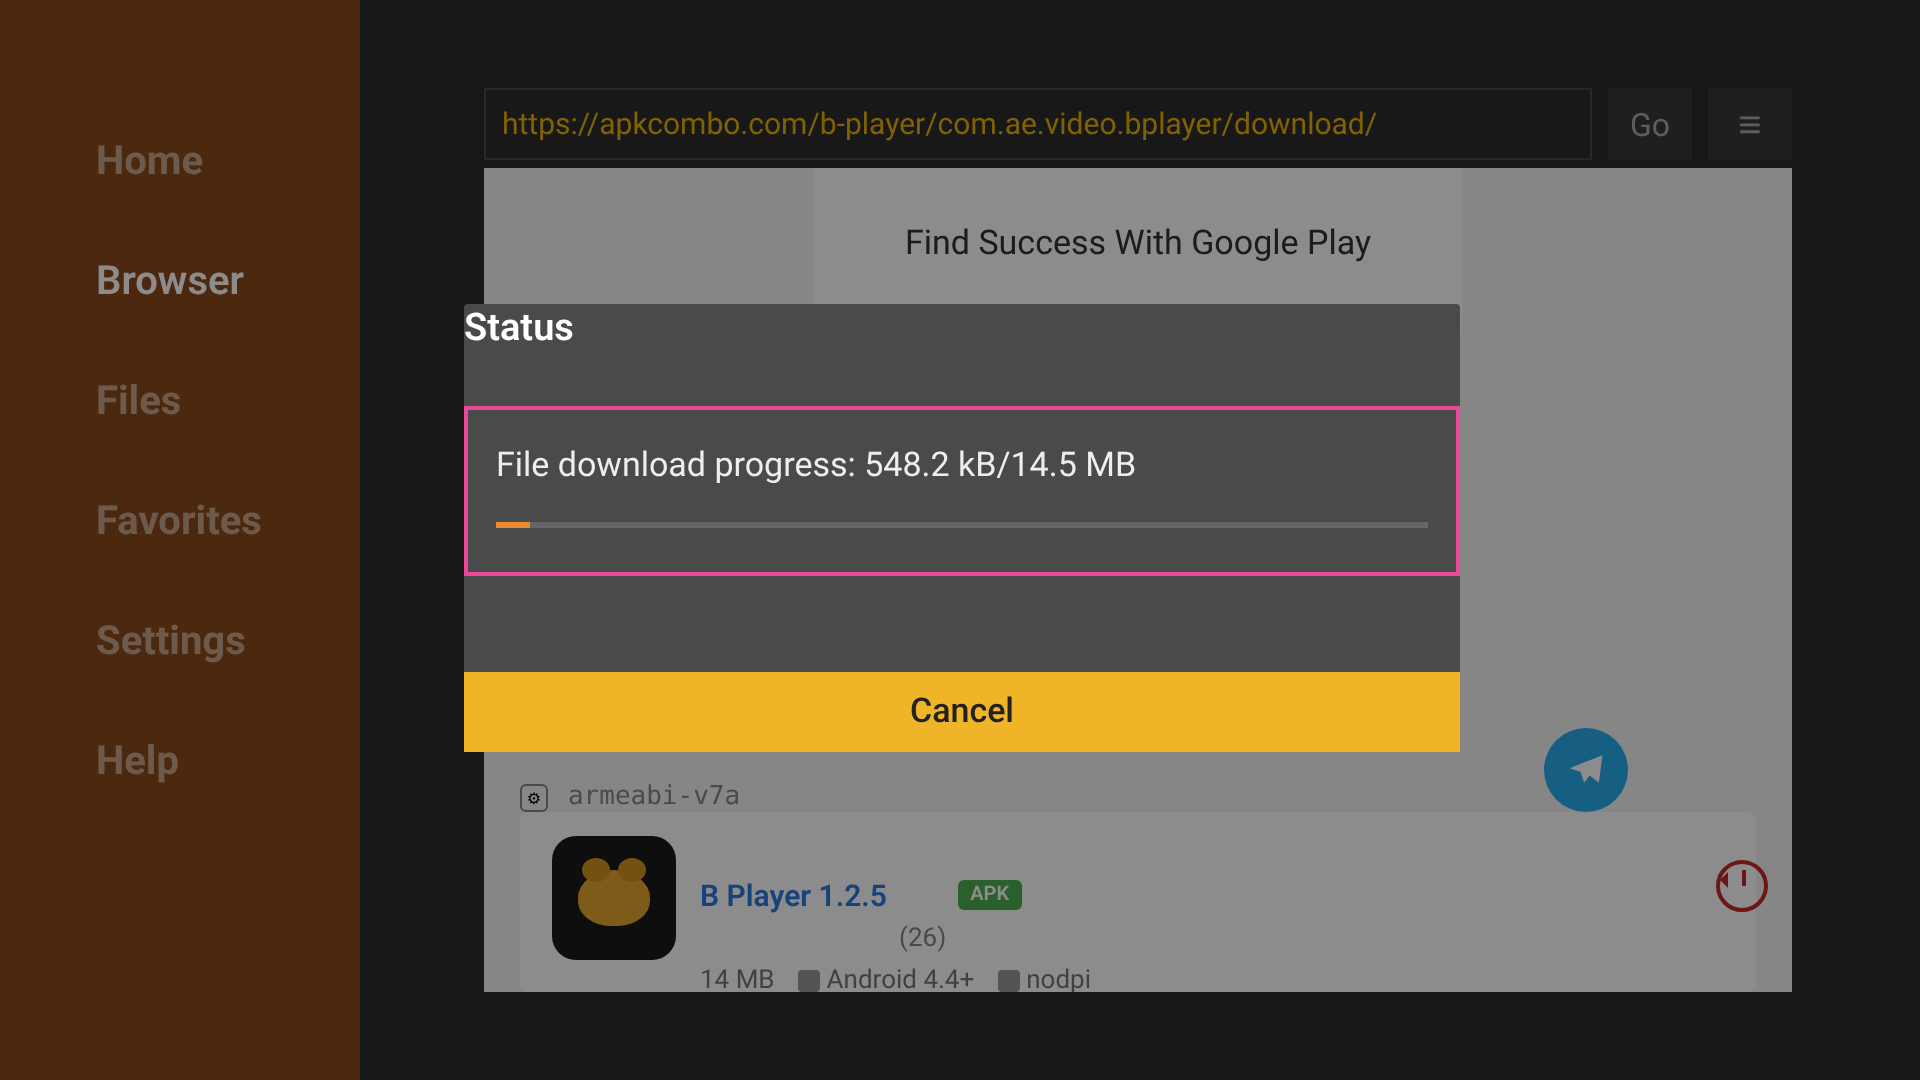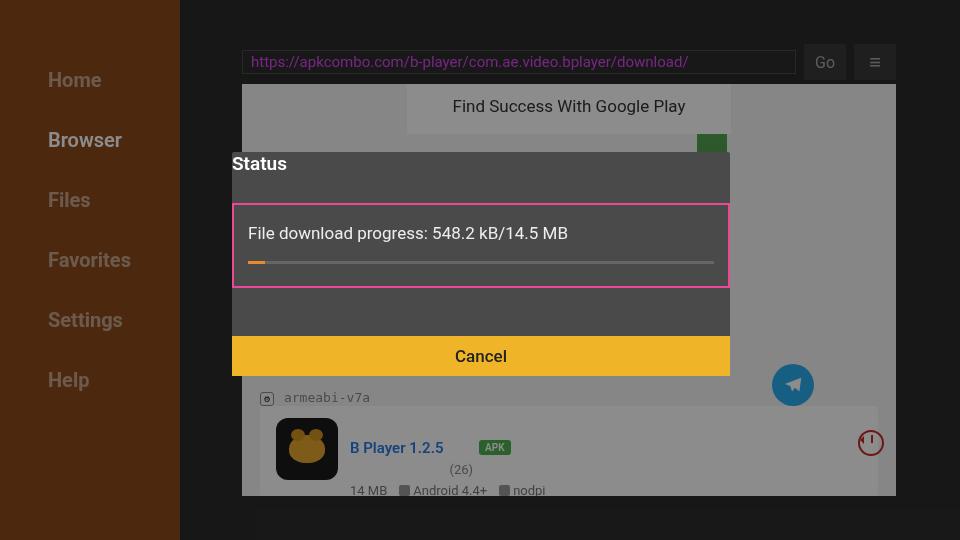--- a/index.html
+++ b/index.html
@@ -5,27 +5,27 @@
     * { margin: 0; padding: 0; box-sizing: border-box; font-family: -apple-system, BlinkMacSystemFont, "Segoe UI", Roboto, sans-serif; }
     body { width: 960px; height: 540px; overflow: hidden; background: #1a1a1a; position: relative; }
     
     .sidebar { position: absolute; left: 0; top: 0; width: 180px; height: 540px; background: #8b4a1a; padding-top: 50px; }
     .sidebar-item { padding: 18px 0 18px 48px; font-size: 20px; color: rgba(255,255,255,0.5); cursor: pointer; font-weight: bold; }
     .sidebar-item.active { color: #fff; font-weight: 600; }
     
     .main { position: absolute; left: 180px; top: 0; width: 780px; height: 540px; background: #2b2b2b; }
     
     .top-bar { position: absolute; top: 44px; left: 62px; right: 64px; display: flex; gap: 8px; align-items: center; }
-    .url-input { flex: 1; height: 24px; background: #2d2d2d; border: 1px solid #4a4a4a; color: #d946ef; padding: 0 8px; font-size: 15px; outline: none; }
+    .url-input { flex: 1; height: 36px; background: #2d2d2d; border: 1px solid #4a4a4a; color: #eab308; padding: 0 8px; font-size: 15px; outline: none; }
     .go-btn { width: 42px; height: 36px; background: #3a3a3a; color: #aaa; display: flex; align-items: center; justify-content: center; font-size: 16px; cursor: pointer; }
     .menu-btn { width: 42px; height: 36px; background: #3a3a3a; color: #aaa; display: flex; align-items: center; justify-content: center; font-size: 20px; cursor: pointer; }
     
     .content { position: absolute; top: 84px; left: 62px; right: 64px; bottom: 44px; background: #f5f5f5; overflow: hidden; }
     
-    .promo { position: absolute; top: 0; left: 165px; right: 165px; background: #fff; padding: 12px 20px; text-align: center; }
+    .promo { position: absolute; top: 0; left: 165px; right: 165px; background: #fff; padding: 28px 20px; text-align: center; }
     .promo-title { font-size: 17px; color: #333; margin-bottom: 6px; }
     .promo-sub { font-size: 13px; color: #888; }
     
     .green-strip { position: absolute; top: 0; left: 455px; width: 30px; height: 100px; background: linear-gradient(180deg, #5cb85c, #4a934a); }
     
     .download-card { position: absolute; bottom: 0; left: 18px; right: 18px; height: 90px; background: #fff; border-radius: 4px; padding: 12px 16px; }
     .arch-icon { width: 14px; height: 14px; border: 1.5px solid #888; border-radius: 3px; display: inline-flex; align-items: center; justify-content: center; font-size: 8px; }
     
     .app-row { display: flex; align-items: flex-start; gap: 12px; }
     .app-icon { width: 62px; height: 62px; background: #1a1a1a; border-radius: 12px; display: flex; align-items: center; justify-content: center; position: relative; }

